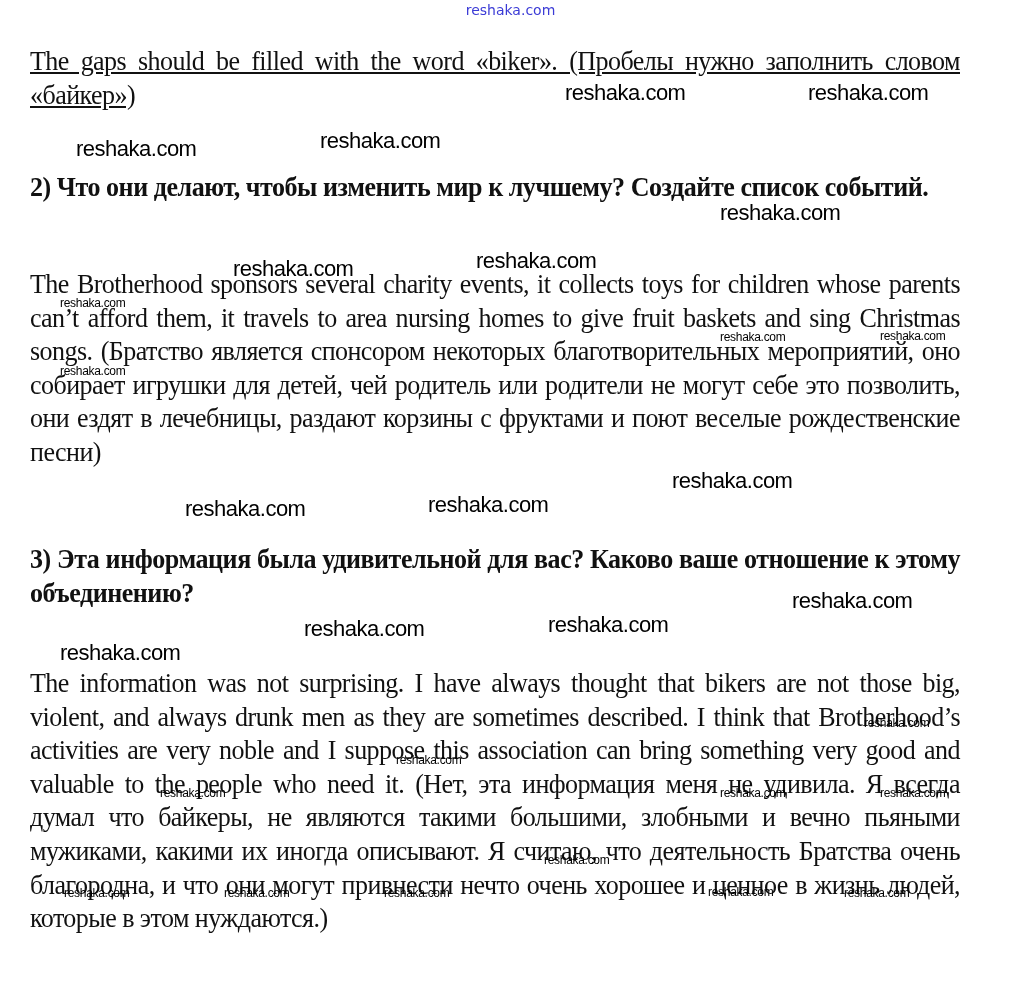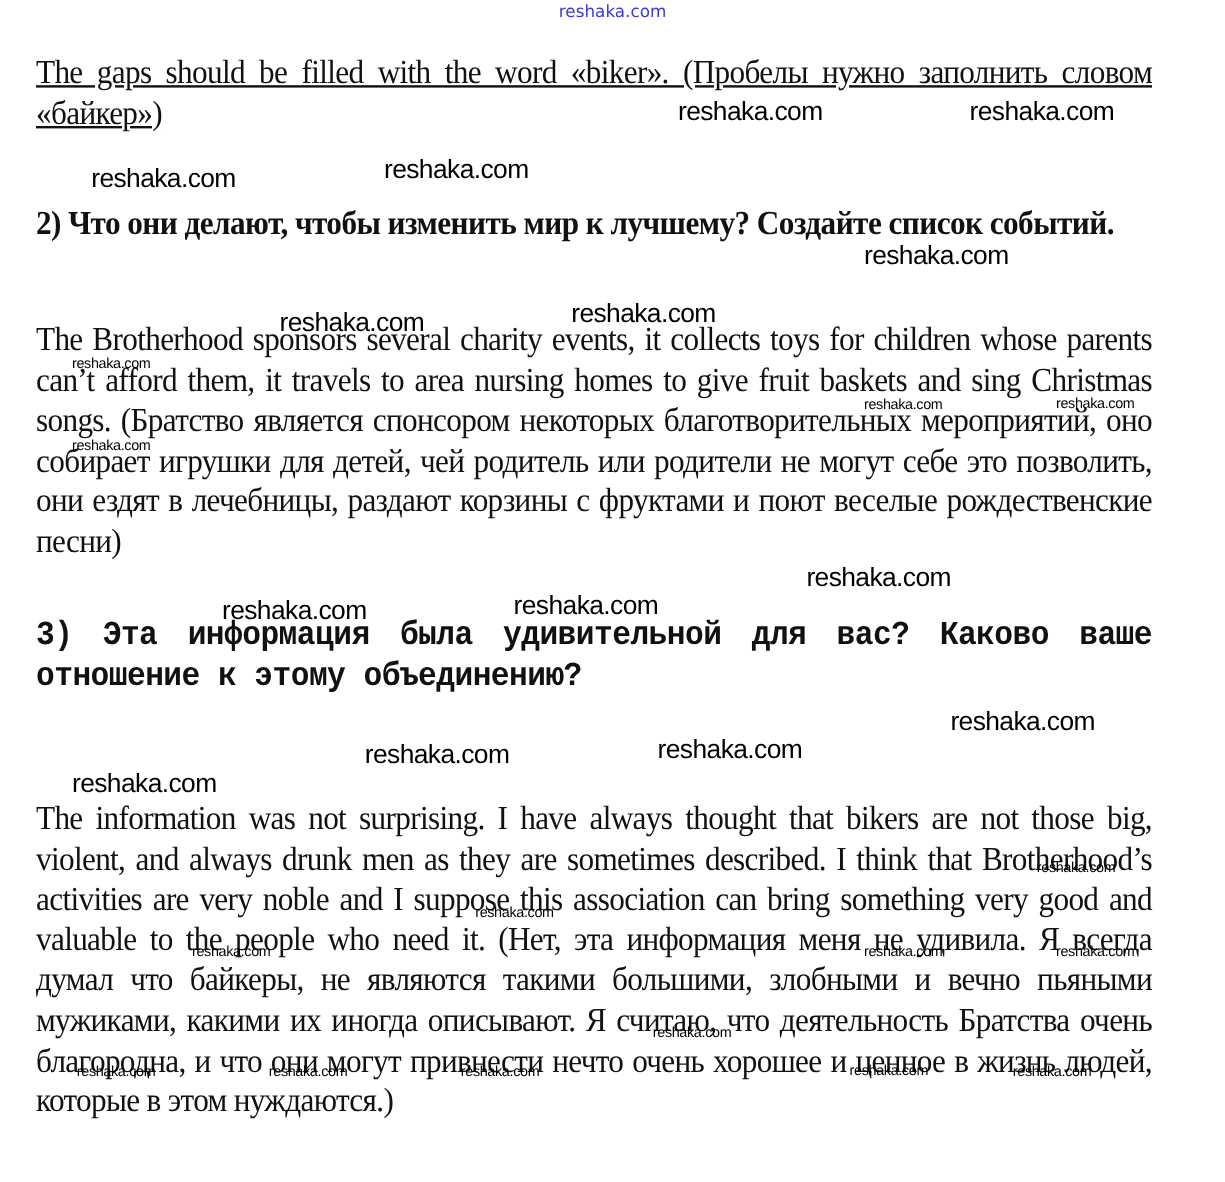--- a/index.html
+++ b/index.html
@@ -21,21 +21,21 @@
   <div class="para">The gaps should be filled with the word «biker». (Пробелы нужно заполнить словом «байкер»)</div>
 </div>
 
 <div class="block" style="top:170px;">
   <div class="q">2) Что они делают, чтобы изменить мир к лучшему? Создайте список событий.</div>
 </div>
 <div class="block" style="top:267px;">
   <div class="para">The Brotherhood sponsors several charity events, it collects toys for children whose parents can’t afford them, it travels to area nursing homes to give fruit baskets and sing Christmas songs. (Братство является спонсором некоторых благотворительных мероприятий, оно собирает игрушки для детей, чей родитель или родители не могут себе это позволить, они ездят в лечебницы, раздают корзины с фруктами и поют веселые рождественские песни)</div>
 </div>
 
-<div class="block" style="top:514px;font-family:Liberation Mono, monospace;">
+<div class="block" style="top:542px;">
   <div class="q">3) Эта информация была удивительной для вас? Каково ваше отношение к этому объединению?</div>
 </div>
 <div class="block" style="top:666px;">
   <div class="para">The information was not surprising. I have always thought that bikers are not those big, violent, and always drunk men as they are sometimes described. I think that Brotherhood’s activities are very noble and I suppose this association can bring something very good and valuable to the people who need it. (Нет, эта информация меня не удивила. Я всегда думал что байкеры, не являются такими большими, злобными и вечно пьяными мужиками, какими их иногда описывают. Я считаю, что деятельность Братства очень благородна, и что они могут привнести нечто очень хорошее и ценное в жизнь людей, которые в этом нуждаются.)</div>
 </div>
 
 <span class="wm big" style="left:565px;top:80px;">reshaka.com</span>
 <span class="wm big" style="left:808px;top:80px;">reshaka.com</span>
 <span class="wm big" style="left:76px;top:136px;">reshaka.com</span>
 <span class="wm big" style="left:320px;top:128px;">reshaka.com</span>

